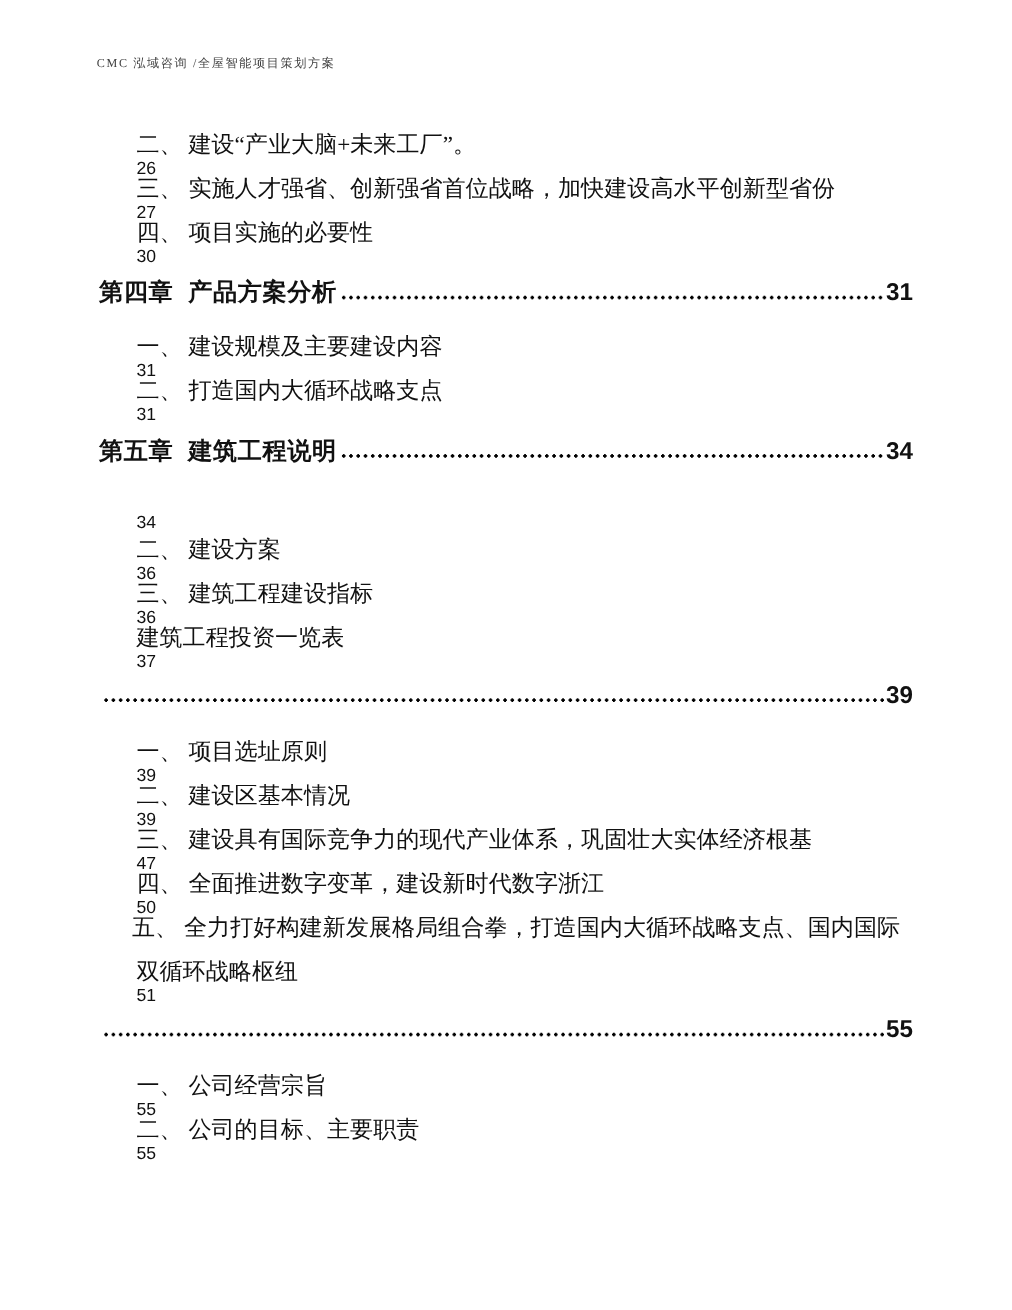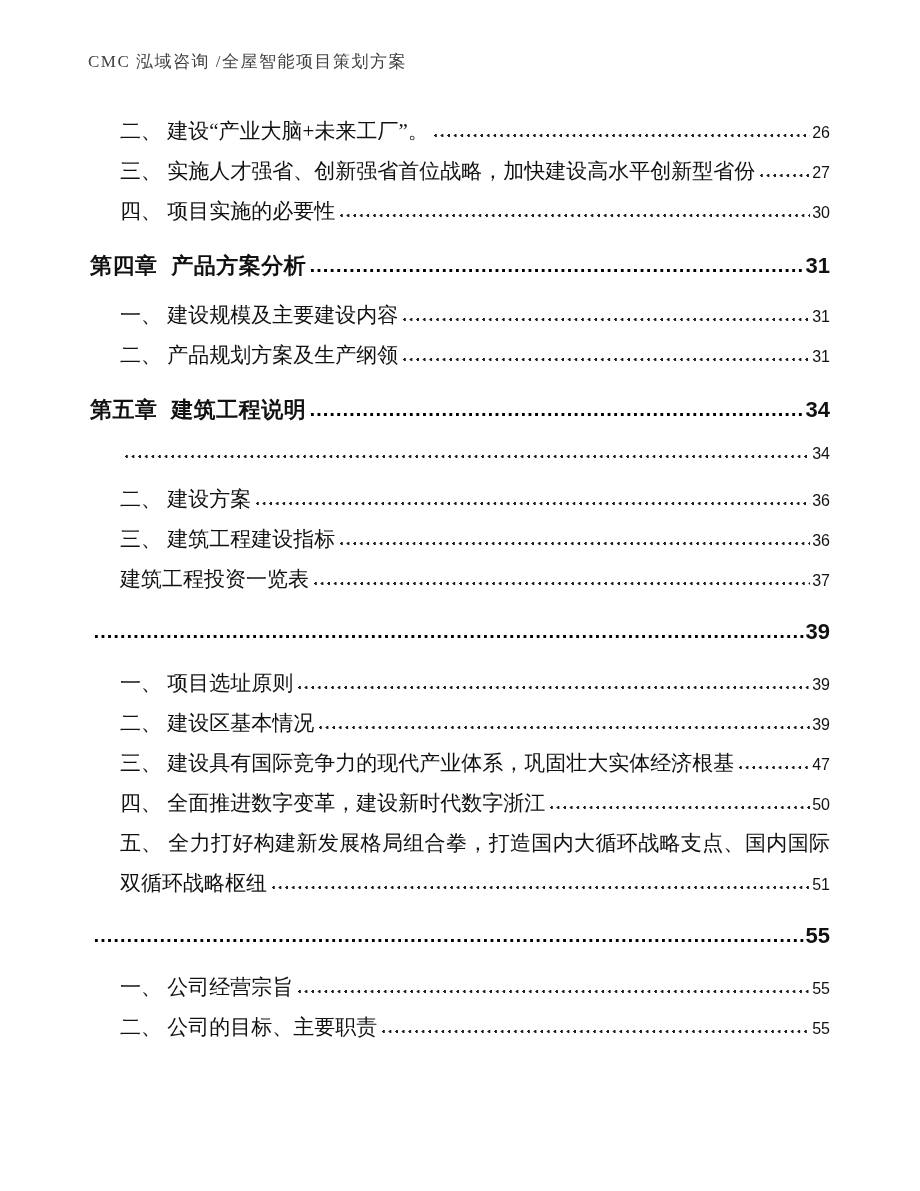--- a/index.html
+++ b/index.html
@@ -13,21 +13,21 @@
     height: 1191px;
     background: #ffffff;
     overflow: hidden;
     font-family: "Liberation Serif", "DejaVu Serif", serif;
     color: #111111;
   }
   .doc-header {
     position: absolute;
     left: 88px;
     top: 50px;
-    font-size: 17px;
+    font-size: 11px;
     letter-spacing: 1.5px;
     color: #3f3f3f;
     white-space: nowrap;
   }
   .toc {
     position: absolute;
     left: 90px;
     top: 117px;
     width: 740px;
   }
@@ -36,20 +36,21 @@
     align-items: baseline;
     height: 40px;
   }
   .row .text {
     white-space: nowrap;
     flex-shrink: 0;
     font-size: 21px;
   }
   .row.item {
     padding-left: 30px;
+    flex-direction: column;
   }
   .row.chapter {
     height: 44px;
     margin-top: 14px;
     margin-bottom: 6px;
     font-weight: bold;
   }
   .row.chapter .text {
     font-size: 22px;
     letter-spacing: 0.5px;
@@ -119,21 +120,21 @@
       <span class="pagenum">31</span>
     </div>
 
     <div class="row item">
       <span class="text">一、 建设规模及主要建设内容</span>
       <span class="leader"></span>
       <span class="pagenum">31</span>
     </div>
 
     <div class="row item">
-      <span class="text">二、 产品规划方案及生产纲领</span>
+      <span class="text">二、 打造国内大循环战略支点</span>
       <span class="leader"></span>
       <span class="pagenum">31</span>
     </div>
 
 
     <div class="row chapter">
       <span class="text">第五章 建筑工程说明</span>
       <span class="leader"></span>
       <span class="pagenum">34</span>
     </div>

